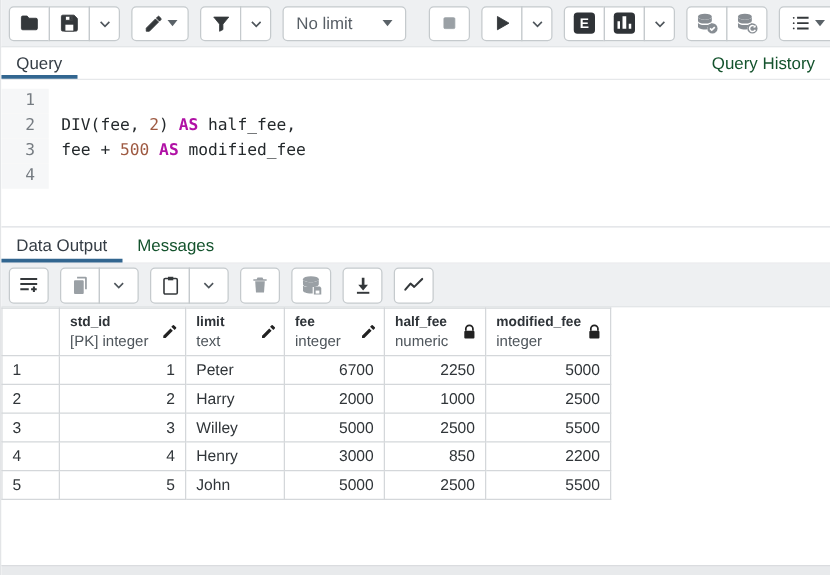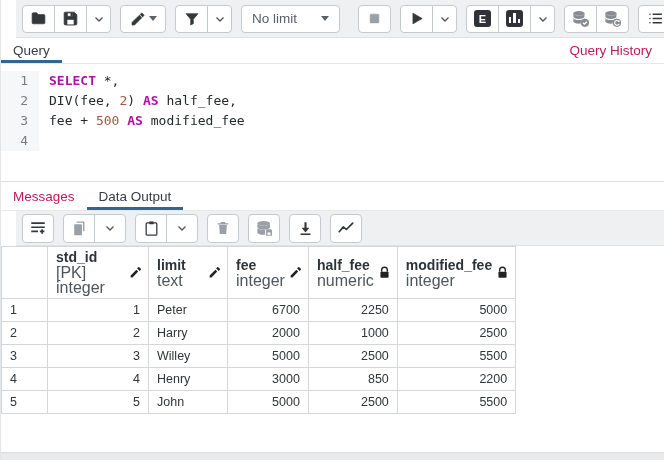--- a/index.html
+++ b/index.html
@@ -3,21 +3,21 @@
 <meta charset="utf-8">
 <style>
   * { margin:0; padding:0; box-sizing:border-box; }
   html,body { background:#fff; }
   body { font-family:"Liberation Sans", sans-serif; }
   .app { position:relative; width:664px; height:460px; background:#fff; overflow:hidden;
          border-left:1px solid #e3e5e7; }
 
   
   .toolbar { display:flex; align-items:center; gap:9px; background:#eef0f2;
-             border-bottom:1px solid #e0e2e5; padding:0 6px;margin-left:15px; }
+             border-bottom:1px solid #e0e2e5; padding:0 6px; }
   .toolbar.main { height:38px; }
   .toolbar.out  { height:35px; border-top:none; border-bottom:1px solid #e0e2e5; }
   .btn-group { display:flex; }
   .btn { display:flex; align-items:center; justify-content:center; gap:3px;
          width:33px; height:28px; background:#fff; border:1px solid #c5cacd;
          cursor:pointer; padding:0; }
   .toolbar.out .btn { width:32px; height:29px; }
   .btn + .btn { margin-left:-1px; }
   .btn-group .btn:first-child { border-radius:4px 0 0 4px; }
   .btn-group .btn:last-child  { border-radius:0 4px 4px 0; }
@@ -36,21 +36,21 @@
   .select { display:flex; align-items:center; justify-content:space-between; min-width:99px;
             height:28px; padding:0 10px; background:#fff; border:1px solid #c5cacd;
             border-radius:4px; color:#585f66; font-size:13.5px; cursor:pointer; }
   .gap-lg { width:10px; }
 
   
   .tabbar { display:flex; background:#fff; border-bottom:1px solid #e6e8ea; }
   .tabbar.editor-tabs { height:26px;justify-content:space-between; }
   .tabbar.output-tabs { height:30px; border-top:1px solid #dde0e3; }
   .tab { position:relative; display:flex; align-items:center; padding:0 12px;
-         font-size:13.5px; color:#be185d; cursor:pointer; }
+         font-size:13.5px; color:#14532d; cursor:pointer; }
   .tab.active { color:#353d45; }
   .tab.active::after { content:""; position:absolute; left:0; right:0; bottom:0;
                        height:3px; background:var(--accent); }
 
   
   .editor { height:117px; background:#fff; font-family:"DejaVu Sans Mono", monospace;
             font-size:13px; line-height:20px; padding-top:7px; overflow:hidden; cursor:text; }
   .code-line { display:flex; }
   .gutter { width:38px; flex:0 0 38px; text-align:right; padding-right:11px;
             color:#767c82; background:#f6f7f8; user-select:none; }
@@ -59,22 +59,22 @@
   .tok-num { color:var(--num); }
 
   
   .grid-wrap { background:#fff; }
   table.grid { border-collapse:collapse; table-layout:fixed; font-size:12.5px; }
   table.grid th, table.grid td { border:1px solid #d4d7da; overflow:hidden; }
   table.grid th { height:38px; background:#fff; font-weight:normal; padding:3px 6px 3px 8px;
                   vertical-align:middle; cursor:pointer; }
   .th-inner { display:flex; align-items:center; justify-content:space-between; gap:4px; }
   .th-text { text-align:left; line-height:15px; }
-  .th-name { font-weight:bold; color:#2e3338; font-size:14px; }
-  .th-type { color:#4e555b; font-size:16px; }
+  .th-name { font-weight:bold; color:#2e3338; font-size:11px; }
+  .th-type { color:#4e555b; font-size:12px; }
   .th-icon { flex:0 0 auto; display:flex; }
   table.grid td { height:23px; padding:0 8px; color:#303539; background:#fff; cursor:cell; }
   td.al-r { text-align:right; }
   td.al-l { text-align:left; }
   td.rownum { color:#35393d; cursor:pointer; }
 
   .bottom-strip { position:absolute; left:0; right:0; bottom:0; height:8px;
                   background:#e8eaec; border-top:1px solid #dadcdf; }
 </style>
 </head>
@@ -218,42 +218,41 @@
       </div>
       <div class="tab">
         <span>Query History</span>
       </div>
     </div>
 
   <div class="editor">
     <div id="sql-lines">
         <div class="code-line">
           <div class="gutter">1</div>
-          <div class="code"><span class="tok-kw">SELECT</span><span> *,</span></div>
         </div>
         <div class="code-line">
           <div class="gutter">2</div>
           <div class="code"><span>DIV(fee, </span><span class="tok-num">2</span><span>) </span><span class="tok-kw">AS</span><span> half_fee,</span></div>
         </div>
         <div class="code-line">
           <div class="gutter">3</div>
           <div class="code"><span>fee + </span><span class="tok-num">500</span><span> </span><span class="tok-kw">AS</span><span> modified_fee</span></div>
         </div>
         <div class="code-line">
           <div class="gutter">4</div>
         </div>
       </div>
   </div>
 
   <div class="tabbar output-tabs" id="output-tabs">
+      <div class="tab active">
+        <span>Data Output</span>
+      </div>
       <div class="tab">
         <span>Messages</span>
-      </div>
-      <div class="tab active">
-        <span>Data Output</span>
       </div>
     </div>
 
   <div class="toolbar out">
     <div class="btn-group">
       <button class="btn">
         <svg class="ic" width="18" height="18" viewBox="0 0 24 24" fill="none" stroke="#34383b" stroke-width="2.2">
             <path d="M3 5.5h18M3 11h18M3 16.5h9"></path>
             <path d="M17.5 13.5v6M14.5 16.5h6"></path>
           </svg>

